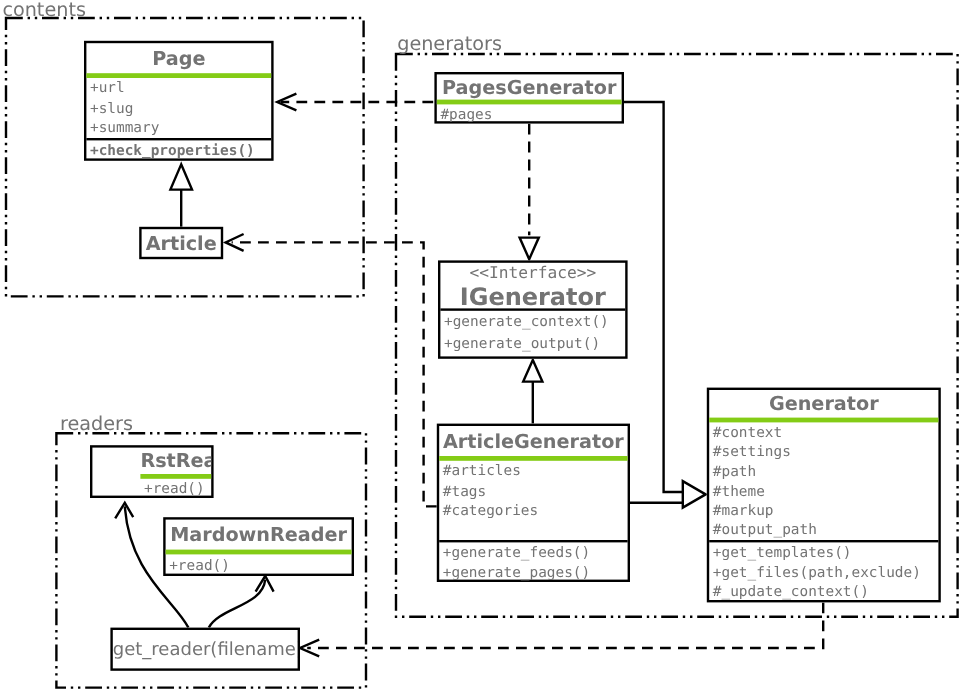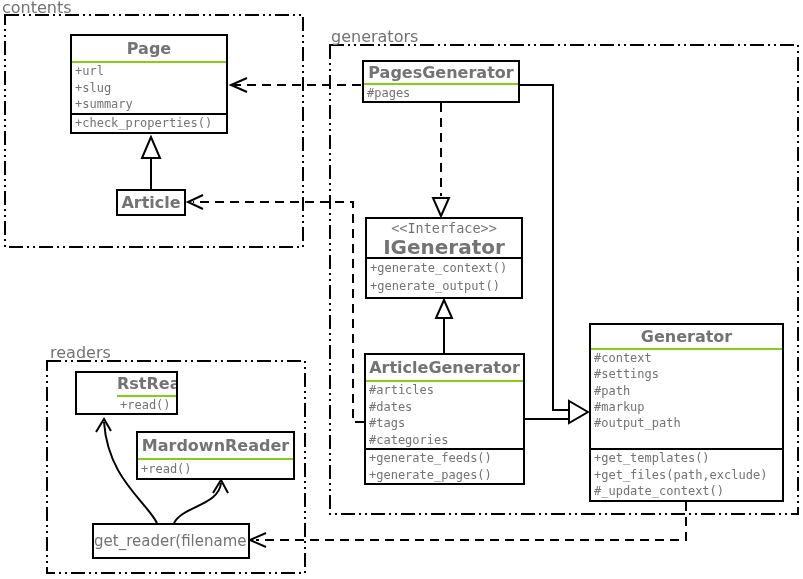--- a/index.html
+++ b/index.html
@@ -7,21 +7,21 @@
     position:relative;width:803px;height:579px;background:#ffffff;
     font-family:"DejaVu Sans",sans-serif;color:#737373;overflow:hidden;
   }
   #edges{position:absolute;left:0;top:0;}
   #edges path, #edges rect, #edges polygon{stroke:#000000;stroke-width:2;fill:none;}
   #edges .hollow{fill:#ffffff;}
   #edges .dash{stroke-dasharray:9 6;}
   #edges .pkg{stroke-dasharray:14 4 2 4 2 4;}
   .pkg-label{position:absolute;font-size:16px;line-height:16px;white-space:pre;}
   .uml-class{position:absolute;border:2px solid #000;background:#fff;box-sizing:border-box;}
-  .uml-title{font-weight:bold;font-size:16px;text-align:center;border-bottom:2px solid #84cc16;white-space:pre;overflow:hidden;}
+  .uml-title{font-weight:bold;font-size:16px;text-align:center;border-bottom:4px solid #84cc16;white-space:pre;overflow:hidden;}
   .uml-title.no-sep{border-bottom:none;}
   .uml-stereo{font-family:"DejaVu Sans Mono",monospace;font-weight:normal;font-size:13.5px;text-align:center;line-height:18px;}
   .uml-name2{font-weight:bold;font-size:20px;text-align:center;line-height:20px;}
   .uml-header{border-bottom:2px solid #000;}
   .uml-section{font-family:"DejaVu Sans Mono",monospace;font-size:12px;padding:0 3px;overflow:hidden;}
   .uml-sep{border-bottom:2px solid #000;}
   .uml-line{white-space:pre;}
   .plain-box{position:absolute;border:2px solid #000;background:#fff;box-sizing:border-box;
     text-align:center;font-size:15px;white-space:pre;overflow:hidden;}
 </style>
@@ -90,21 +90,21 @@
   <div class="pkg-label" style="left:50px;top:345px">readers</div>
 
   <div class="uml-class" style="left:70px;top:34px;width:158px;height:100px;">
     <div class="uml-title" style="height:25px;line-height:25px;">Page</div>
     <div class="uml-section uml-sep" style="height:50px;">
       <div class="uml-line" style="line-height:16.6px;">+url</div>
       <div class="uml-line" style="line-height:16.6px;">+slug</div>
       <div class="uml-line" style="line-height:16.6px;">+summary</div>
     </div>
     <div class="uml-section" style="height:17px;">
-      <div class="uml-line" style="line-height:17px;">+check_properties()</div>
+      <div class="uml-line" style="line-height:17px;font-weight:bold;">+check_properties()</div>
     </div>
   </div>
 
   <div class="uml-class" style="left:116px;top:189px;width:70px;height:27px;">
     <div class="uml-title no-sep" style="height:23px;line-height:23px;">Article</div>
   </div>
 
   <div class="uml-class" style="left:362px;top:60px;width:158px;height:43px;">
     <div class="uml-title" style="height:21px;line-height:21px;">PagesGenerator</div>
     <div class="uml-section" style="height:16px;">
@@ -120,36 +120,36 @@
     <div class="uml-section" style="height:36px;">
       <div class="uml-line" style="line-height:18px;">+generate_context()</div>
       <div class="uml-line" style="line-height:18px;">+generate_output()</div>
     </div>
   </div>
 
   <div class="uml-class" style="left:364px;top:353px;width:161px;height:132px;">
     <div class="uml-title" style="height:25px;line-height:25px;">ArticleGenerator</div>
     <div class="uml-section uml-sep" style="height:66px;">
       <div class="uml-line" style="line-height:16.5px;">#articles</div>
-      <div class="uml-line" style="line-height:16.5px;">#dates</div>
       <div class="uml-line" style="line-height:16.5px;">#tags</div>
       <div class="uml-line" style="line-height:16.5px;">#categories</div>
     </div>
     <div class="uml-section" style="height:33px;">
       <div class="uml-line" style="line-height:16.5px;">+generate_feeds()</div>
       <div class="uml-line" style="line-height:16.5px;">+generate_pages()</div>
     </div>
   </div>
 
   <div class="uml-class" style="left:589px;top:323px;width:195px;height:179px;">
     <div class="uml-title" style="height:23px;line-height:23px;">Generator</div>
     <div class="uml-section uml-sep" style="height:98px;">
       <div class="uml-line" style="line-height:16.3px;">#context</div>
       <div class="uml-line" style="line-height:16.3px;">#settings</div>
       <div class="uml-line" style="line-height:16.3px;">#path</div>
+      <div class="uml-line" style="line-height:16.3px;">#theme</div>
       <div class="uml-line" style="line-height:16.3px;">#markup</div>
       <div class="uml-line" style="line-height:16.3px;">#output_path</div>
     </div>
     <div class="uml-section" style="height:50px;">
       <div class="uml-line" style="line-height:16.6px;">+get_templates()</div>
       <div class="uml-line" style="line-height:16.6px;">+get_files(path,exclude)</div>
       <div class="uml-line" style="line-height:16.6px;">#_update_context()</div>
     </div>
   </div>
 

